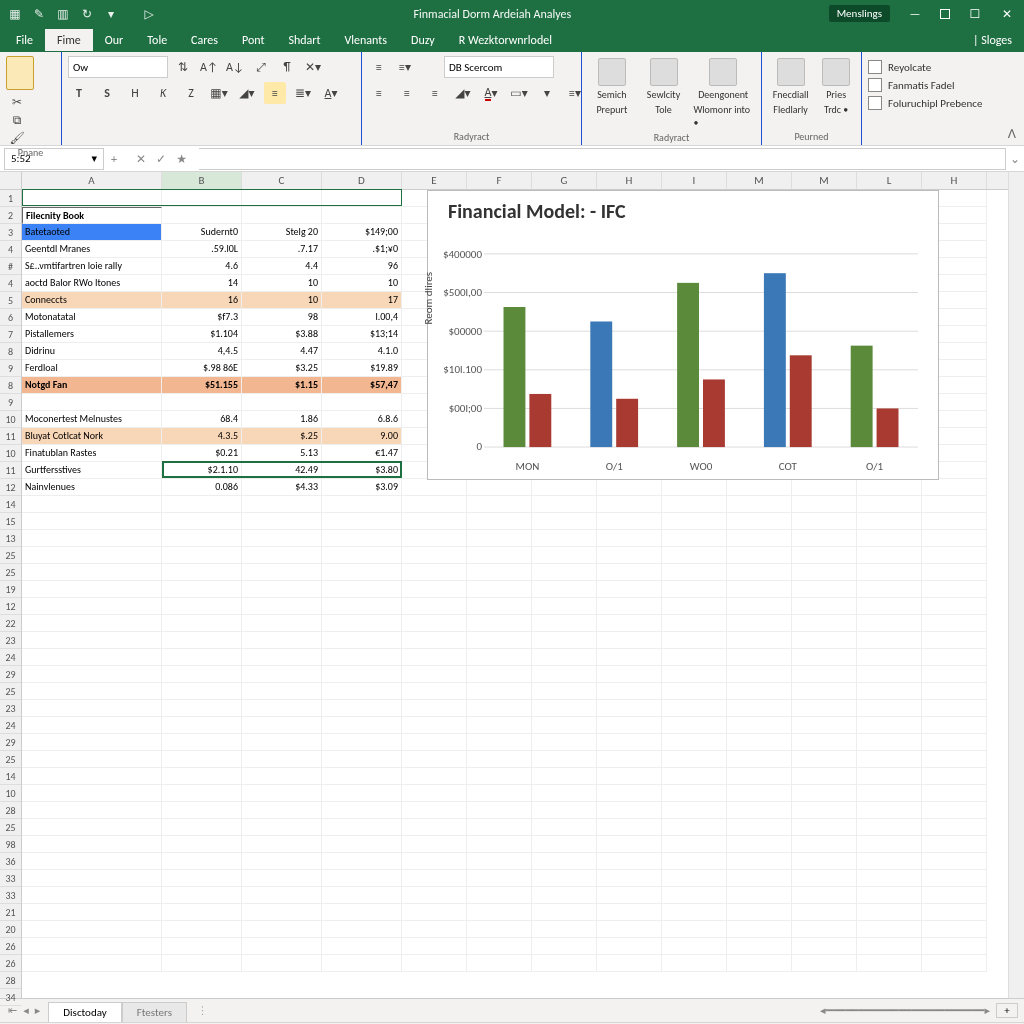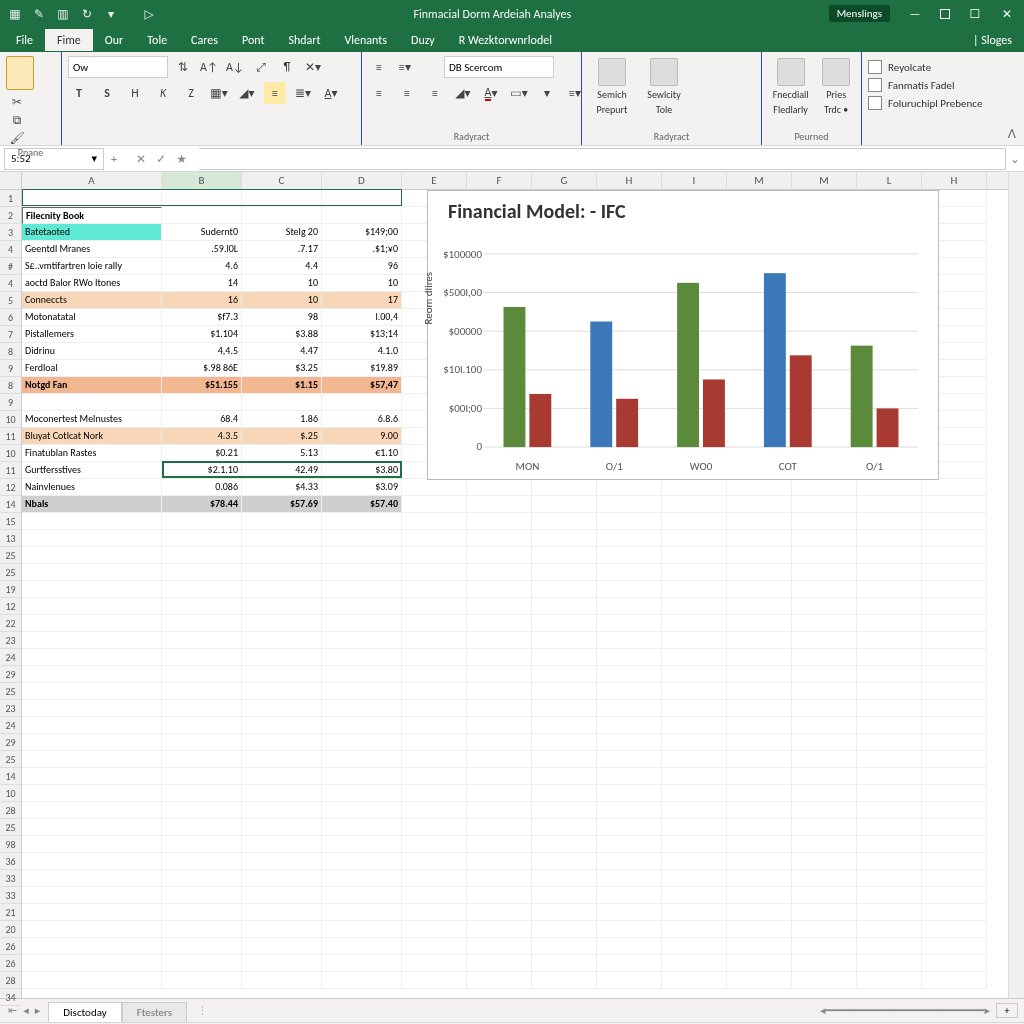--- a/index.html
+++ b/index.html
@@ -198,20 +198,25 @@
     <div class="tools">
       <div class="bigbtn">
           <div class="bicon"></div>
           <span>Semich</span>
           <span>Prepurt</span>
         </div>
       <div class="bigbtn">
           <div class="bicon"></div>
           <span>Sewlcity</span>
           <span>Tole</span>
+        </div>
+      <div class="bigbtn" style="width:64px;">
+          <div class="bicon"></div>
+          <span>Deengonent</span>
+          <span>Wlomonr into •</span>
         </div>
     </div>
     <div class="glabel">Radyract</div>
   </div>
 
   <div class="rgroup" style="width:100px;">
     <div class="tools">
       <div class="bigbtn">
           <div class="bicon"></div>
           <span>Fnecdiall</span>
@@ -354,21 +359,21 @@
           <div style="width: 65px;"></div>
           <div style="width: 65px;"></div>
           <div style="width: 65px;"></div>
           <div style="width: 65px;"></div>
           <div style="width: 65px;"></div>
           <div style="width: 65px;"></div>
           <div style="width: 65px;"></div>
           <div style="width: 65px;"></div>
         </div>
         <div class="crow">
-          <div class="cA" style="background: #5eead4;">Batetaoted</div>
+          <div class="cA" style="background: #3b82f6;">Batetaoted</div>
           <div class="cB" style="background: rgb(255, 255, 255);">Sudernt0</div>
           <div class="cC" style="background: rgb(255, 255, 255);">Stelg 20</div>
           <div class="cD" style="background: rgb(255, 255, 255);">$149;00</div>
           <div style="width: 65px;"></div>
           <div style="width: 65px;"></div>
           <div style="width: 65px;"></div>
           <div style="width: 65px;"></div>
           <div style="width: 65px;"></div>
           <div style="width: 65px;"></div>
           <div style="width: 65px;"></div>
@@ -552,21 +557,21 @@
           <div style="width: 65px;"></div>
           <div style="width: 65px;"></div>
           <div style="width: 65px;"></div>
           <div style="width: 65px;"></div>
           <div style="width: 65px;"></div>
         </div>
         <div class="crow">
           <div class="cA">Finatublan Rastes</div>
           <div class="cB">$0.21</div>
           <div class="cC">5.13</div>
-          <div class="cD">€1.10</div>
+          <div class="cD">€1.47</div>
           <div style="width: 65px;"></div>
           <div style="width: 65px;"></div>
           <div style="width: 65px;"></div>
           <div style="width: 65px;"></div>
           <div style="width: 65px;"></div>
           <div style="width: 65px;"></div>
           <div style="width: 65px;"></div>
           <div style="width: 65px;"></div>
           <div style="width: 65px;"></div>
         </div>
@@ -594,35 +599,20 @@
           <div style="width: 65px;"></div>
           <div style="width: 65px;"></div>
           <div style="width: 65px;"></div>
           <div style="width: 65px;"></div>
           <div style="width: 65px;"></div>
           <div style="width: 65px;"></div>
           <div style="width: 65px;"></div>
           <div style="width: 65px;"></div>
         </div>
         <div class="crow">
-          <div class="cA hdr-gray hdr-bold">Nbals</div>
-          <div class="cB hdr-gray">$78.44</div>
-          <div class="cC hdr-gray">$57.69</div>
-          <div class="cD hdr-gray">$57.40</div>
-          <div style="width: 65px;"></div>
-          <div style="width: 65px;"></div>
-          <div style="width: 65px;"></div>
-          <div style="width: 65px;"></div>
-          <div style="width: 65px;"></div>
-          <div style="width: 65px;"></div>
-          <div style="width: 65px;"></div>
-          <div style="width: 65px;"></div>
-          <div style="width: 65px;"></div>
-        </div>
-        <div class="crow">
           <div class="cA"></div>
           <div class="cB"></div>
           <div class="cC"></div>
           <div class="cD"></div>
           <div style="width: 65px;"></div>
           <div style="width: 65px;"></div>
           <div style="width: 65px;"></div>
           <div style="width: 65px;"></div>
           <div style="width: 65px;"></div>
           <div style="width: 65px;"></div>
@@ -1037,21 +1027,21 @@
         </div>
       </div>
 
     <div class="selbox" style="left:0px;top:17px;width:380px;height:17px;border-width:1px;"></div>
     <div class="selbox" style="left:140px;top:289px;width:240px;height:17px;"></div>
 
     <div class="chart">
       <div class="ctitle">Financial Model: - IFC</div>
       <div class="yaxis">
         <div class="ytitle">Reom dlires</div>
-        <div class="ylab" style="top:6%;">$100000</div>
+        <div class="ylab" style="top:6%;">$400000</div>
         <div class="ylab" style="top:24%;">$500l,00</div>
         <div class="ylab" style="top:42%;">$00000</div>
         <div class="ylab" style="top:60%;">$10l.100</div>
         <div class="ylab" style="top:78%;">$00l;00</div>
         <div class="ylab" style="top:96%;">0</div>
       </div>
       <div class="plot">
         <svg width="100%" height="100%" viewBox="0 0 436 216" preserveAspectRatio="none">
           <g class="grid">
             <line x1="0" y1="13" x2="436" y2="13"></line>

